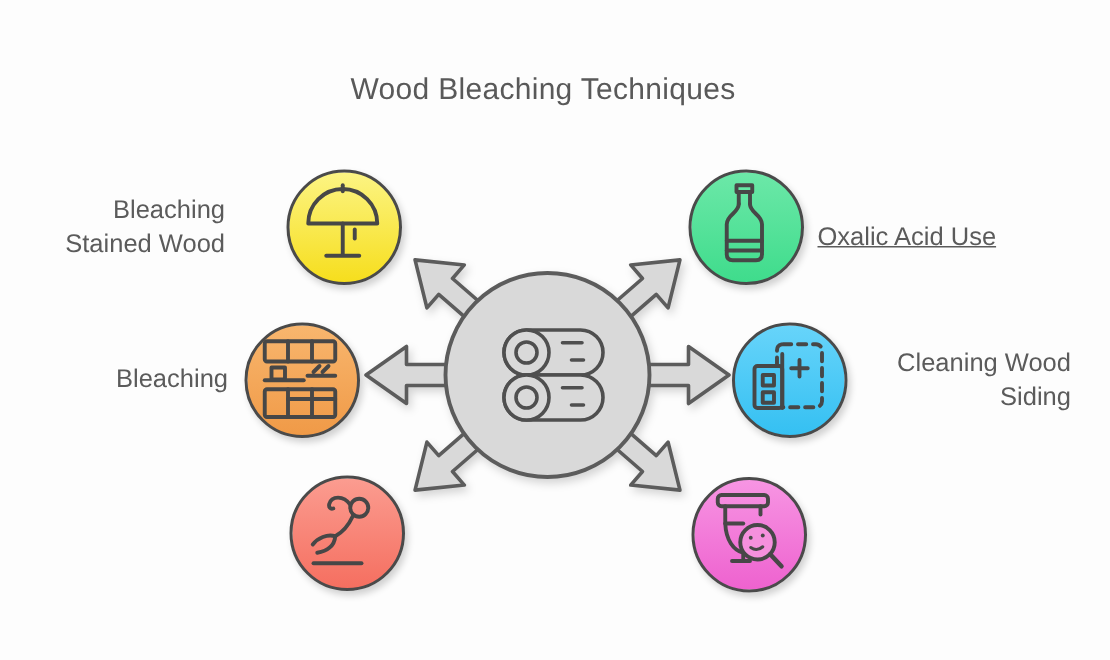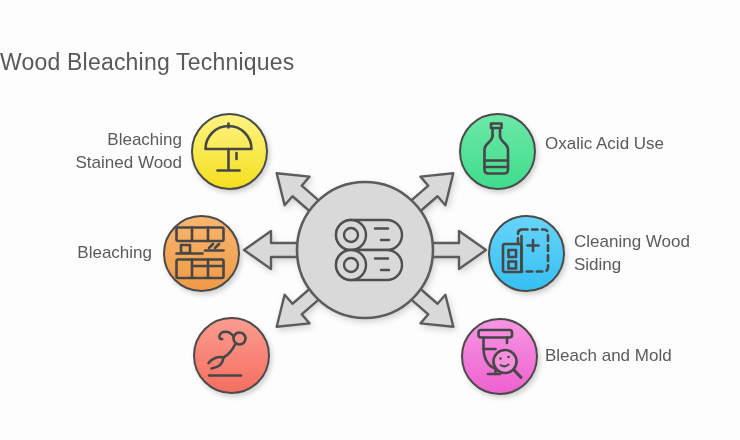--- a/index.html
+++ b/index.html
@@ -1,22 +1,22 @@
 <!DOCTYPE html>
 <html><head>
 <meta charset="utf-8">
 <style>
   html,body{margin:0;padding:0;background:#ffffff;}
   .canvas{
     position:relative;width:740px;height:440px;background:#fdfdfd;overflow:hidden;
     font-family:"Liberation Sans","DejaVu Sans",sans-serif;color:#5b5b5b;
   }
   .title{
-    position:absolute;left:0;top:49px;width:724px;text-align:left;
-    font-size:23px;font-weight:400;color:#595959;letter-spacing:.2px;
+    position:absolute;left:0;top:49px;width:724px;text-align:center;
+    font-size:20px;font-weight:400;color:#595959;letter-spacing:.2px;
   }
   
   .hub-svg{position:absolute;left:225px;top:110px;filter:drop-shadow(2px 3px 3px rgba(0,0,0,.16));}
   
   .circle{
     position:absolute;width:77px;height:77px;border-radius:50%;
     border:2.5px solid #4a4a4a;box-sizing:border-box;
     box-shadow:2px 3px 5px rgba(0,0,0,.18);
   }
   .circle svg{position:absolute;left:-2.5px;top:-2.5px;}
@@ -24,25 +24,25 @@
   .c-orange{background:linear-gradient(180deg,#f8b66e,#f09a47);left:162.5px;top:214.5px;}
   .c-red   {background:linear-gradient(180deg,#fb9c90,#f56f60);left:192.5px;top:316.5px;}
   .c-green {background:linear-gradient(180deg,#6ce8a8,#3fdc8c);left:458.5px;top:112.5px;}
   .c-blue  {background:linear-gradient(180deg,#67d4fa,#35c0f2);left:487.5px;top:214.5px;}
   .c-pink  {background:linear-gradient(180deg,#f795e3,#ee62cf);left:460.5px;top:317.5px;}
   
   .label{position:absolute;font-size:17px;line-height:23px;color:#5b5b5b;}
   .l-right{text-align:right;}
   .l-left{text-align:left;}
   .nowrap{white-space:nowrap;}
-  .lab-bleaching{right:558px;top:128px;width:112px;text-align:right;}
+  .lab-bleaching{right:590px;top:128px;width:112px;text-align:right;}
   .lab-cabinets {right:588px;top:241px;}
   .lab-floors   {right:558px;top:332px;width:148px;}
-  .lab-oxalic   {left:545px;top:132px;}
-  .lab-cleaning {left:574px;top:230px;width:140px;}
+  .lab-oxalic   {left:545px;top:146px;text-decoration:underline;}
+  .lab-cleaning {left:574px;top:230px;width:140px;text-align:right;}
   .lab-mold     {left:545px;top:344px;}
   
   .icon-stroke{stroke:#474747;stroke-width:2.6;fill:none;stroke-linecap:round;stroke-linejoin:round;}
 </style>
 </head>
 <body>
 
 <div class="canvas">
 
   <div class="title">Wood Bleaching Techniques</div>
@@ -150,15 +150,14 @@
         <path d="M23.5,32 h12"></path>
         <path d="M28,57 h12"></path>
         <circle cx="45" cy="44.5" r="11.5" fill="#f590dd"></circle>
         <path d="M53.5,52.5 L61,60.5" stroke-width="3"></path>
         <circle cx="40.5" cy="41.5" r="1.3" fill="#474747" stroke="none"></circle>
         <circle cx="48.5" cy="40" r="1.3" fill="#474747" stroke="none"></circle>
         <path d="M40.5,48 Q44.5,51 48.5,47.5" stroke-width="2"></path>
       </g>
     </svg>
   </div>
-  <div class="label l-left nowrap lab-mold">Bleach and Mold</div>
 
 </div>
 
 </body></html>

